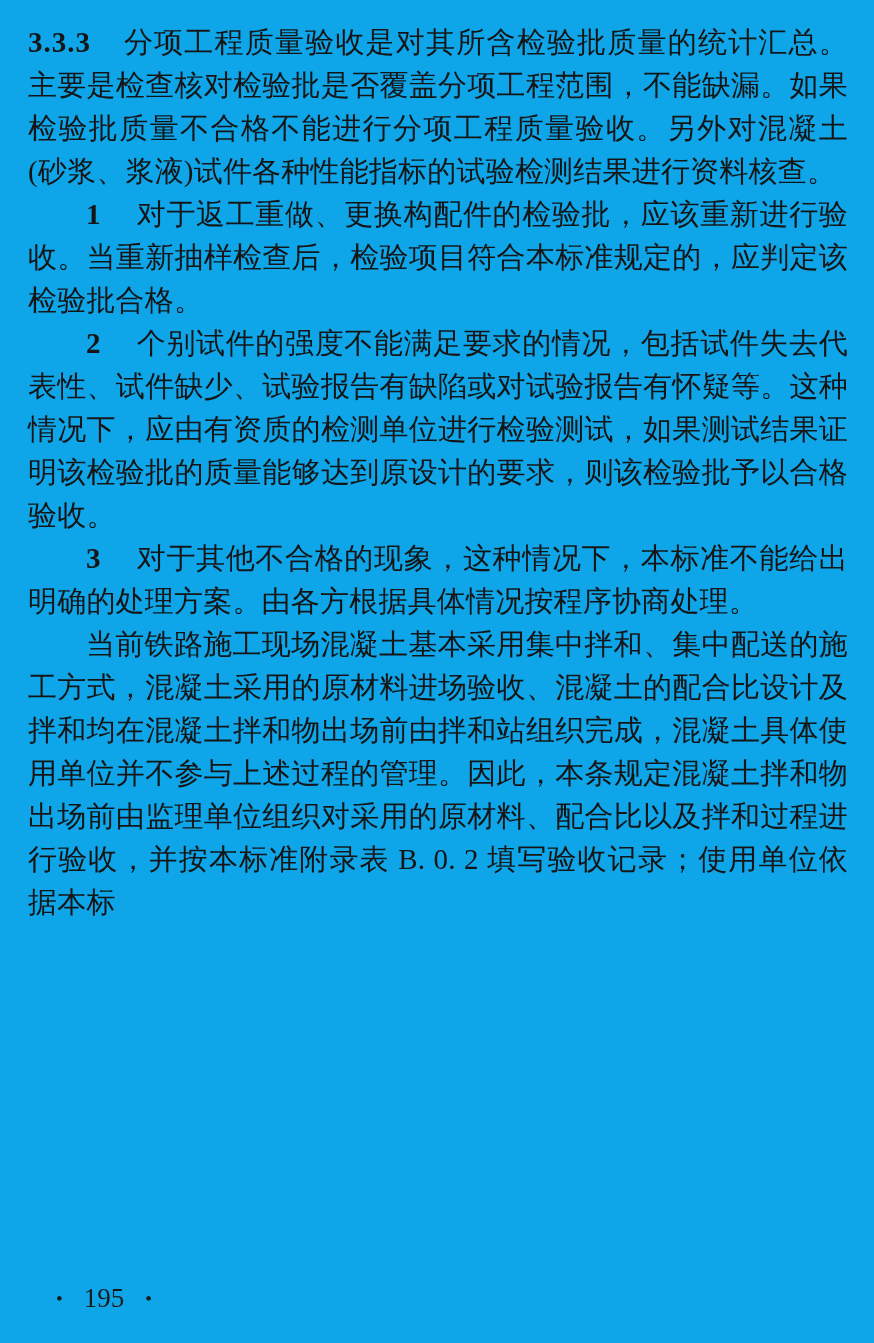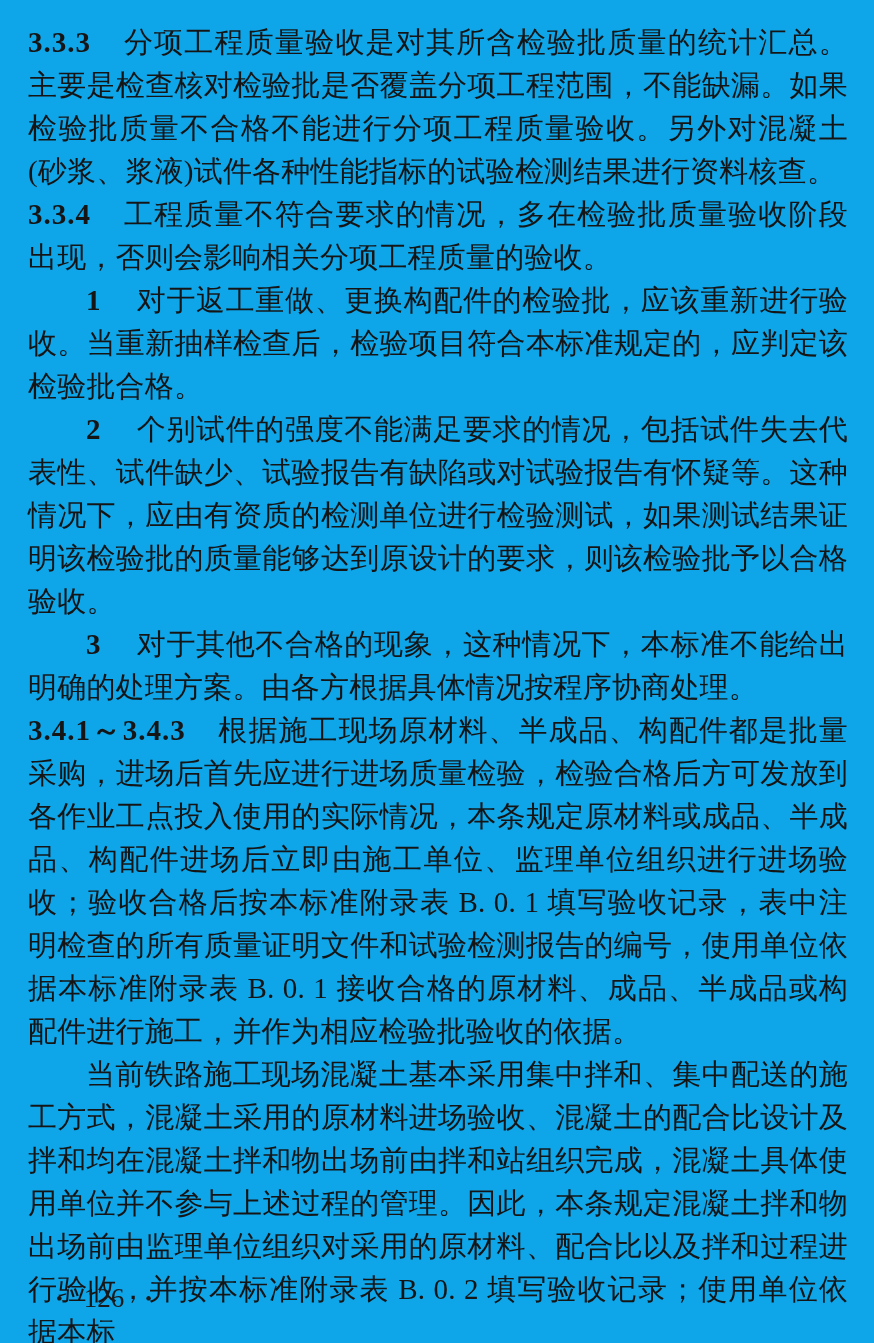--- a/index.html
+++ b/index.html
@@ -61,32 +61,30 @@
   }
 </style>
 </head>
 <body>
 
 <div class="page">
   <div class="text-block">
 
     <p class="para clause"><b class="num">3.3.3</b><span>分项工程质量验收是对其所含检验批质量的统计汇总。主要是检查核对检验批是否覆盖分项工程范围，不能缺漏。如果检验批质量不合格不能进行分项工程质量验收。另外对混凝土(砂浆、浆液)试件各种性能指标的试验检测结果进行资料核查。</span></p>
 
-    <p class="para clause"><b class="num">3.3.4</b><span>工程质量不符合要求的情况，多在检验批质量验收阶段出现，否则会影响相关分项工程质量的验收。</span></p>
 
     <p class="para item"><b class="num">1</b><span>对于返工重做、更换构配件的检验批，应该重新进行验收。当重新抽样检查后，检验项目符合本标准规定的，应判定该检验批合格。</span></p>
 
     <p class="para item"><b class="num">2</b><span>个别试件的强度不能满足要求的情况，包括试件失去代表性、试件缺少、试验报告有缺陷或对试验报告有怀疑等。这种情况下，应由有资质的检测单位进行检验测试，如果测试结果证明该检验批的质量能够达到原设计的要求，则该检验批予以合格验收。</span></p>
 
     <p class="para item"><b class="num">3</b><span>对于其他不合格的现象，这种情况下，本标准不能给出明确的处理方案。由各方根据具体情况按程序协商处理。</span></p>
 
-    <p class="para clause"><b class="num">3.4.1～3.4.3</b><span>根据施工现场原材料、半成品、构配件都是批量采购，进场后首先应进行进场质量检验，检验合格后方可发放到各作业工点投入使用的实际情况，本条规定原材料或成品、半成品、构配件进场后立即由施工单位、监理单位组织进行进场验收；验收合格后按本标准附录表 B. 0. 1 填写验收记录，表中注明检查的所有质量证明文件和试验检测报告的编号，使用单位依据本标准附录表 B. 0. 1 接收合格的原材料、成品、半成品或构配件进行施工，并作为相应检验批验收的依据。</span></p>
 
     <p class="para indent"><span>当前铁路施工现场混凝土基本采用集中拌和、集中配送的施工方式，混凝土采用的原材料进场验收、混凝土的配合比设计及拌和均在混凝土拌和物出场前由拌和站组织完成，混凝土具体使用单位并不参与上述过程的管理。因此，本条规定混凝土拌和物出场前由监理单位组织对采用的原材料、配合比以及拌和过程进行验收，并按本标准附录表 B. 0. 2 填写验收记录；使用单位依据本标</span></p>
 
   </div>
 
   <div class="footer">
     <span class="dot">•</span>
-    <span class="pagenum">126</span>
+    <span class="pagenum">195</span>
     <span class="dot">•</span>
   </div>
 </div>
 
 </body></html>

